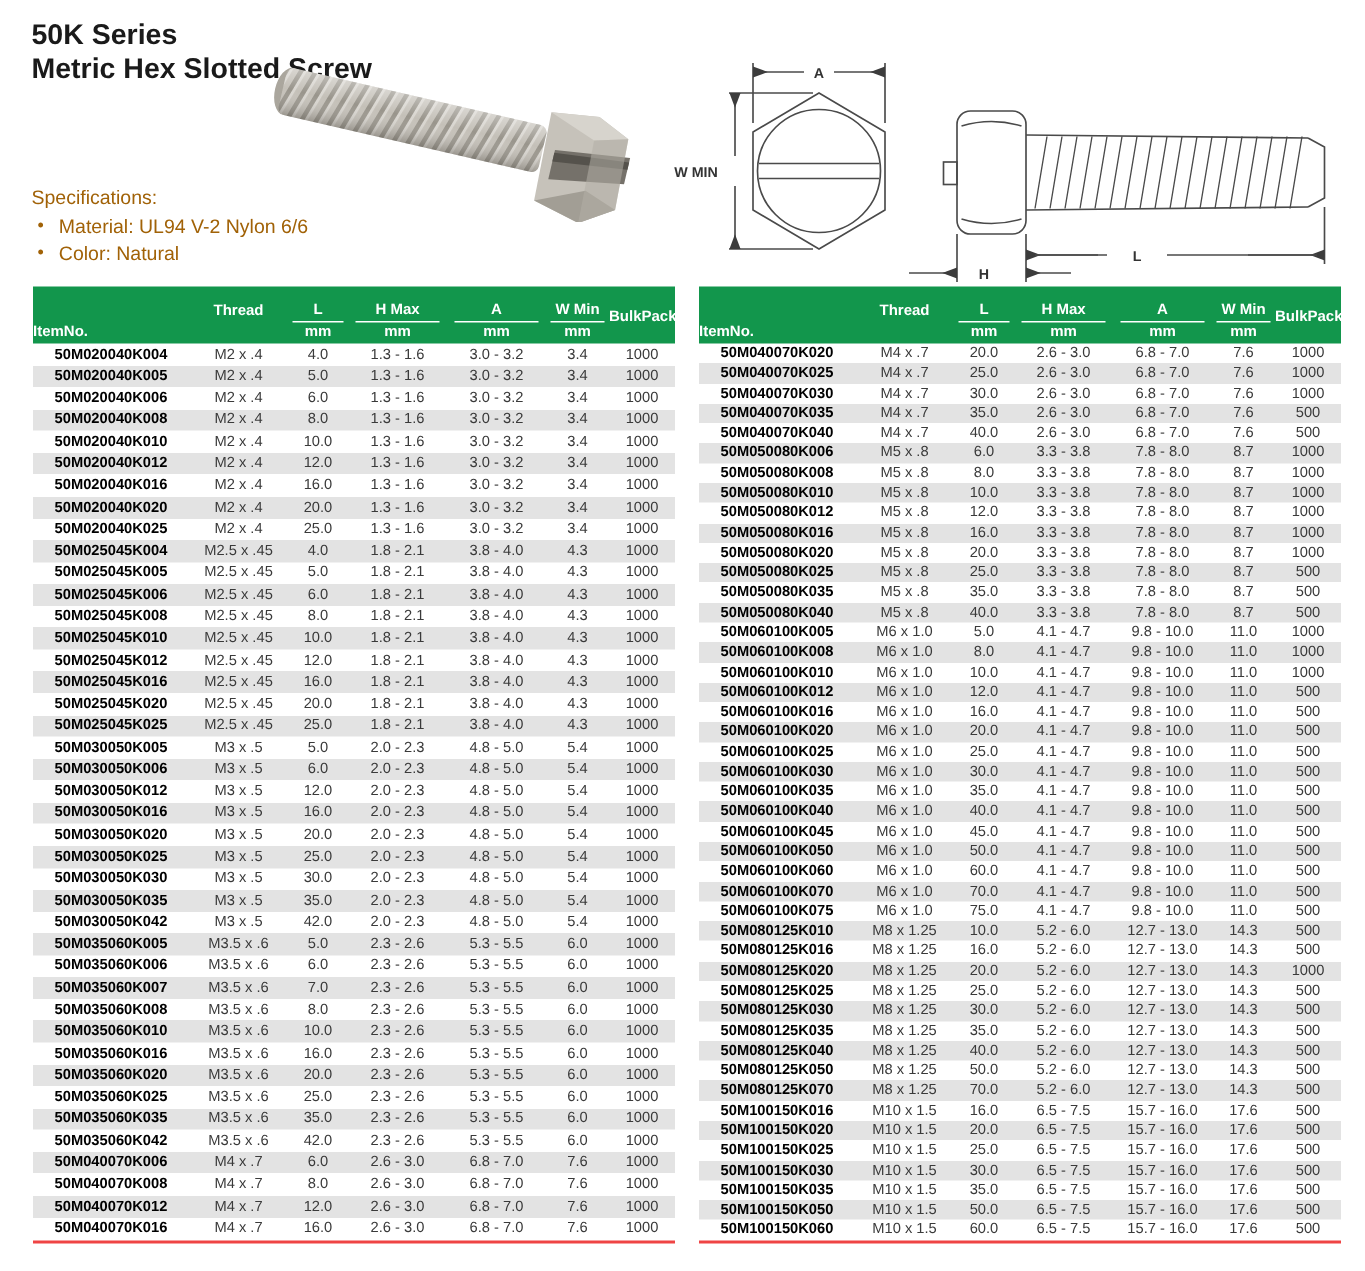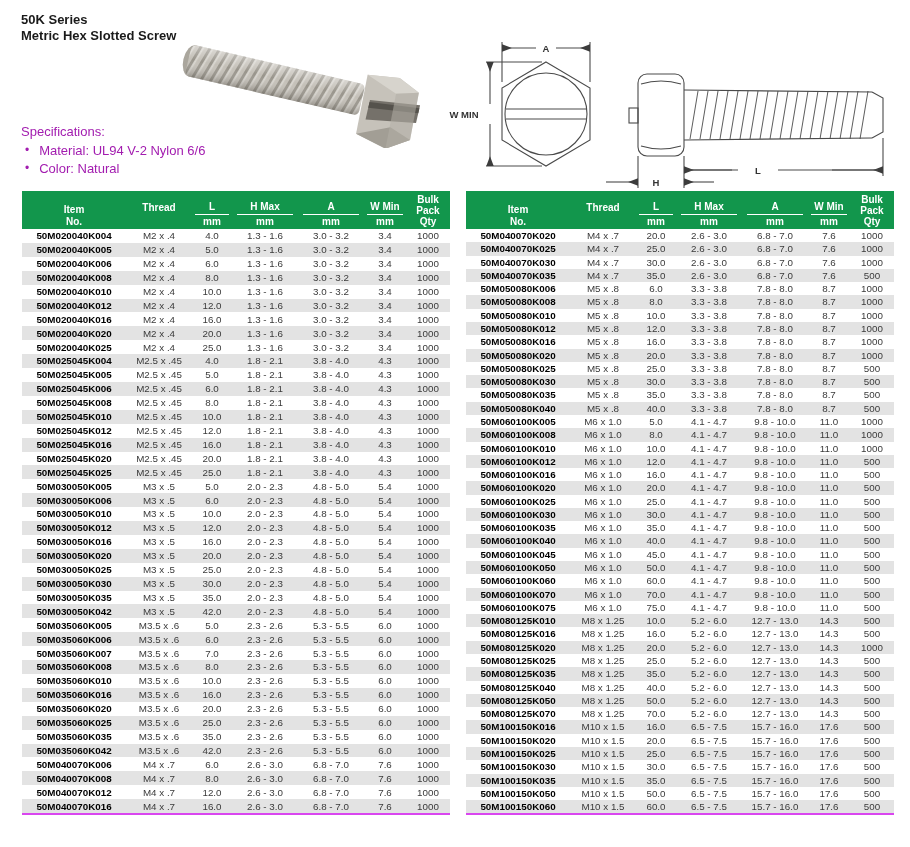--- a/index.html
+++ b/index.html
@@ -6,52 +6,52 @@
   body{
     width:910px;height:847px;position:relative;background:#ffffff;
     font-family:"Liberation Sans","DejaVu Sans",sans-serif;
     -webkit-font-smoothing:antialiased;overflow:hidden;
   }
   :root{
     --green:#12964C;
     --rowalt:#e3e3e3;
   }
   .titleblock{position:absolute;left:21px;top:12px;line-height:1.22;}
-  .title,.subtitle{font-size:13px;font-weight:bold;color:#1a1a1a;}
-  .specsblock{position:absolute;left:21px;top:124px;font-size:13px;color:#a21caf;}
+  .title,.subtitle{font-size:19px;font-weight:bold;color:#1a1a1a;}
+  .specsblock{position:absolute;left:21px;top:124px;font-size:13px;color:#a16207;}
   .specs-heading{margin-bottom:4px;}
   .spec-item{display:flex;gap:10px;margin-bottom:3px;padding-left:4px;}
   .bullet{font-size:12px;}
 
   .photo{position:absolute;left:158px;top:36px;width:285px;height:112px;}
   .drawing{position:absolute;left:442px;top:28px;width:466px;height:166px;}
 
   .tables{position:absolute;left:22px;top:191px;display:flex;gap:16px;}
   table.spec{border-collapse:collapse;table-layout:fixed;width:428px;}
   table.spec th{background:var(--green);color:#fff;font-weight:bold;font-size:10px;
     padding:0;vertical-align:bottom;height:38px;}
   table.spec .c0{width:104px;}
   table.spec .c1{width:66px;}
   table.spec .c2{width:40px;}
   table.spec .c3{width:66px;}
   table.spec .c4{width:66px;}
   table.spec .c5{width:42px;}
   table.spec .c6{width:44px;}
-  .th-stack{display:flex;flex-direction:column;align-items:center;line-height:1.15;padding-bottom:2px;}
+  .th-stack{display:flex;flex-direction:row;align-items:center;line-height:1.15;padding-bottom:2px;}
   .th-bottom{padding-bottom:16px;}
   .th-unit{display:flex;flex-direction:column;align-items:center;padding-bottom:2px;line-height:1.15;}
   .th-unit .u{display:block;width:86%;text-align:center;border-bottom:1px solid #fff;
     padding-bottom:1px;margin-bottom:1px;}
-  .th-top{display:flex;flex-direction:column;align-items:center;justify-content:flex-start;
+  .th-top{display:flex;flex-direction:row;align-items:center;justify-content:flex-start;
     line-height:1.12;height:38px;padding-top:3px;box-sizing:border-box;}
   table.spec td{font-size:9.8px;height:13.28px;line-height:13.28px;padding:0;text-align:center;
     color:#3a3a3a;white-space:nowrap;overflow:hidden;}
   table.spec tbody td.c0{font-weight:bold;color:#000;}
   table.spec tbody tr:nth-child(even){background:var(--rowalt);}
-  table.spec tbody tr:last-child td{border-bottom:2px solid #d946ef;}
+  table.spec tbody tr:last-child td{border-bottom:2px solid #ef4444;}
 </style>
 </head>
 <body>
 
 <div class="titleblock">
   <div class="title">50K Series</div>
   <div class="subtitle">Metric Hex Slotted Screw</div>
 </div>
 
 <div class="photo">
@@ -390,29 +390,20 @@
         <tr>
           <td class="c0">50M030050K006</td>
           <td class="c1">M3 x .5</td>
           <td class="c2">6.0</td>
           <td class="c3">2.0 - 2.3</td>
           <td class="c4">4.8 - 5.0</td>
           <td class="c5">5.4</td>
           <td class="c6">1000</td>
         </tr>
         <tr>
-          <td class="c0">50M030050K010</td>
-          <td class="c1">M3 x .5</td>
-          <td class="c2">10.0</td>
-          <td class="c3">2.0 - 2.3</td>
-          <td class="c4">4.8 - 5.0</td>
-          <td class="c5">5.4</td>
-          <td class="c6">1000</td>
-        </tr>
-        <tr>
           <td class="c0">50M030050K012</td>
           <td class="c1">M3 x .5</td>
           <td class="c2">12.0</td>
           <td class="c3">2.0 - 2.3</td>
           <td class="c4">4.8 - 5.0</td>
           <td class="c5">5.4</td>
           <td class="c6">1000</td>
         </tr>
         <tr>
           <td class="c0">50M030050K016</td>
@@ -673,20 +664,29 @@
         <tr>
           <td class="c0">50M040070K035</td>
           <td class="c1">M4 x .7</td>
           <td class="c2">35.0</td>
           <td class="c3">2.6 - 3.0</td>
           <td class="c4">6.8 - 7.0</td>
           <td class="c5">7.6</td>
           <td class="c6">500</td>
         </tr>
         <tr>
+          <td class="c0">50M040070K040</td>
+          <td class="c1">M4 x .7</td>
+          <td class="c2">40.0</td>
+          <td class="c3">2.6 - 3.0</td>
+          <td class="c4">6.8 - 7.0</td>
+          <td class="c5">7.6</td>
+          <td class="c6">500</td>
+        </tr>
+        <tr>
           <td class="c0">50M050080K006</td>
           <td class="c1">M5 x .8</td>
           <td class="c2">6.0</td>
           <td class="c3">3.3 - 3.8</td>
           <td class="c4">7.8 - 8.0</td>
           <td class="c5">8.7</td>
           <td class="c6">1000</td>
         </tr>
         <tr>
           <td class="c0">50M050080K008</td>
@@ -736,29 +736,20 @@
         <tr>
           <td class="c0">50M050080K025</td>
           <td class="c1">M5 x .8</td>
           <td class="c2">25.0</td>
           <td class="c3">3.3 - 3.8</td>
           <td class="c4">7.8 - 8.0</td>
           <td class="c5">8.7</td>
           <td class="c6">500</td>
         </tr>
         <tr>
-          <td class="c0">50M050080K030</td>
-          <td class="c1">M5 x .8</td>
-          <td class="c2">30.0</td>
-          <td class="c3">3.3 - 3.8</td>
-          <td class="c4">7.8 - 8.0</td>
-          <td class="c5">8.7</td>
-          <td class="c6">500</td>
-        </tr>
-        <tr>
           <td class="c0">50M050080K035</td>
           <td class="c1">M5 x .8</td>
           <td class="c2">35.0</td>
           <td class="c3">3.3 - 3.8</td>
           <td class="c4">7.8 - 8.0</td>
           <td class="c5">8.7</td>
           <td class="c6">500</td>
         </tr>
         <tr>
           <td class="c0">50M050080K040</td>
@@ -934,20 +925,29 @@
         <tr>
           <td class="c0">50M080125K025</td>
           <td class="c1">M8 x 1.25</td>
           <td class="c2">25.0</td>
           <td class="c3">5.2 - 6.0</td>
           <td class="c4">12.7 - 13.0</td>
           <td class="c5">14.3</td>
           <td class="c6">500</td>
         </tr>
         <tr>
+          <td class="c0">50M080125K030</td>
+          <td class="c1">M8 x 1.25</td>
+          <td class="c2">30.0</td>
+          <td class="c3">5.2 - 6.0</td>
+          <td class="c4">12.7 - 13.0</td>
+          <td class="c5">14.3</td>
+          <td class="c6">500</td>
+        </tr>
+        <tr>
           <td class="c0">50M080125K035</td>
           <td class="c1">M8 x 1.25</td>
           <td class="c2">35.0</td>
           <td class="c3">5.2 - 6.0</td>
           <td class="c4">12.7 - 13.0</td>
           <td class="c5">14.3</td>
           <td class="c6">500</td>
         </tr>
         <tr>
           <td class="c0">50M080125K040</td>

